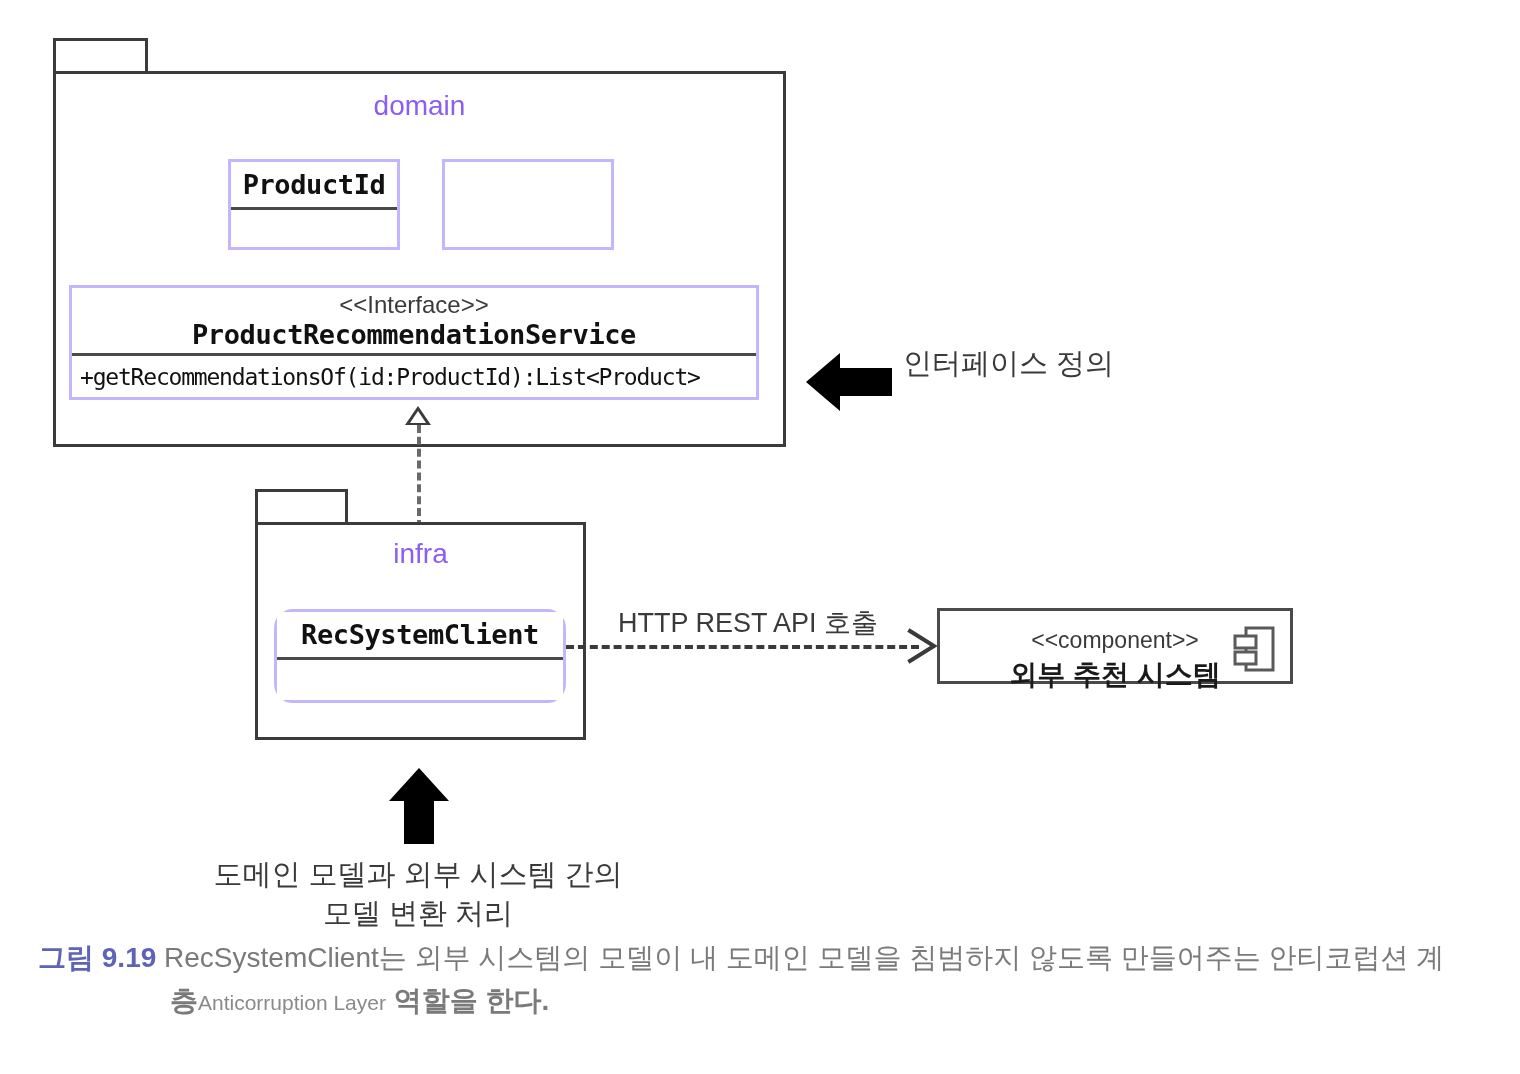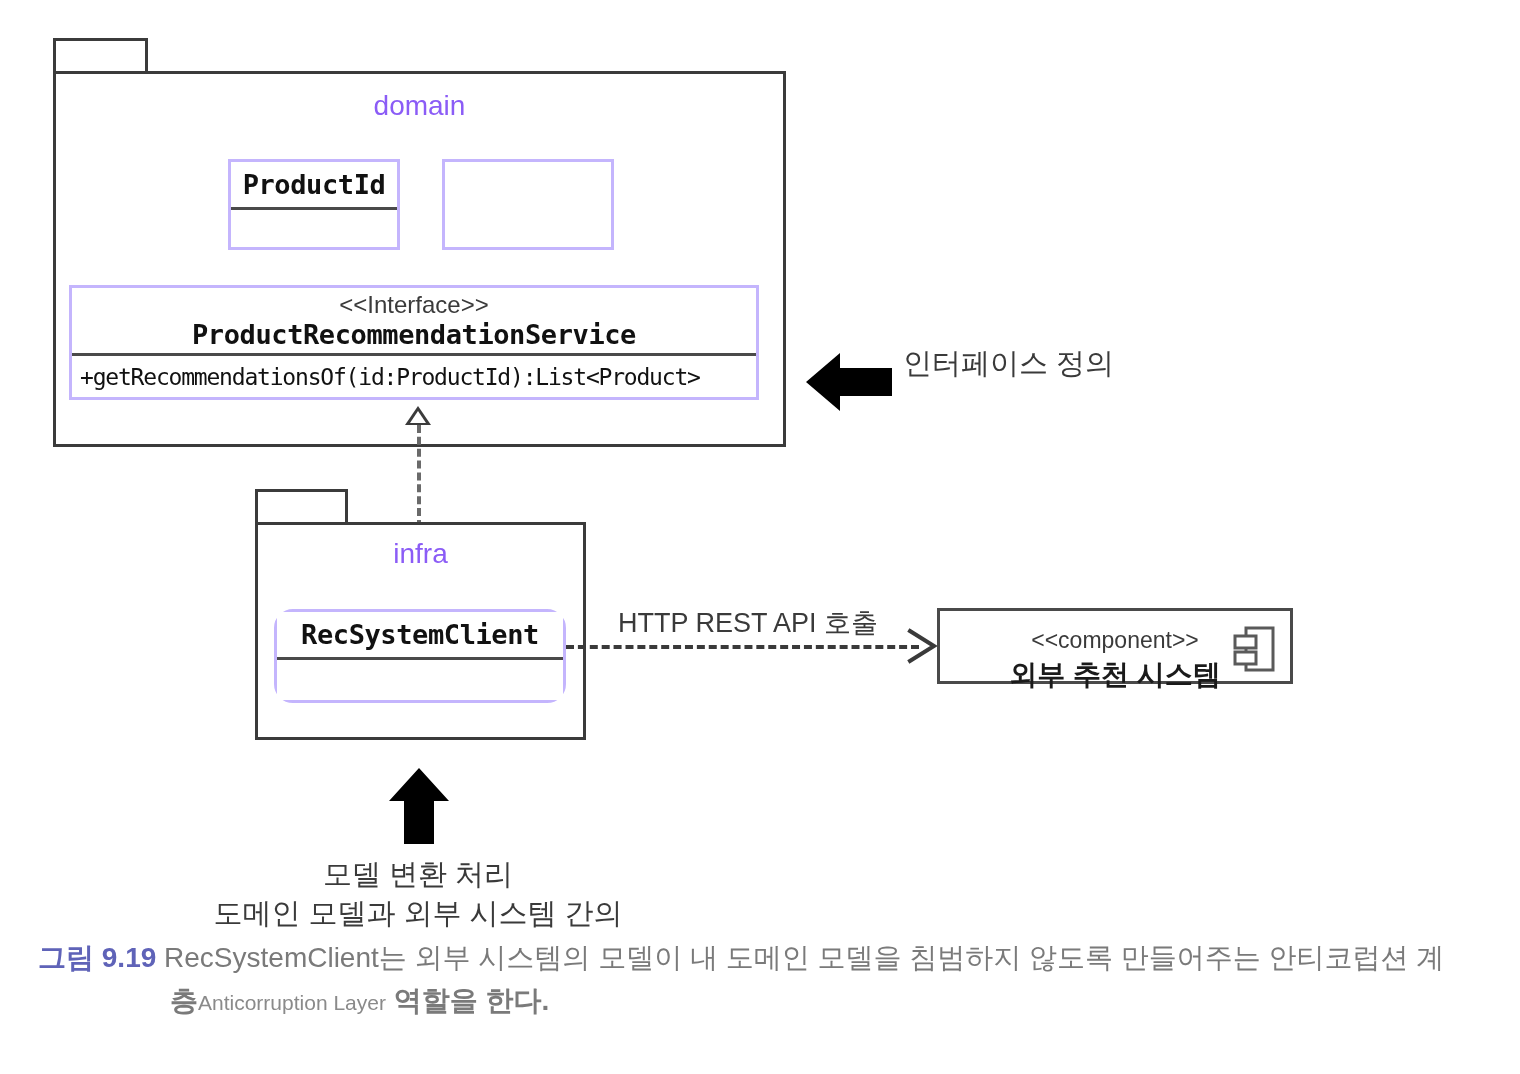--- a/index.html
+++ b/index.html
@@ -234,22 +234,22 @@
     <polygon points="0,31 34,2 34,17 86,17 86,45 34,45 34,60" fill="#000000"></polygon>
   </svg>
   <div class="note-text" style="left:903px; top:344px;">
     <div>인터페이스 정의</div>
   </div>
 
   <svg style="position:absolute; left:387px; top:768px;" width="64" height="76" viewBox="0 0 64 76">
     <polygon points="32,0 62,33 47,33 47,76 17,76 17,33 2,33" fill="#000000"></polygon>
   </svg>
   <div class="note-text" style="left:418px; top:855px; transform:translateX(-50%); text-align:center;">
+    <div>도메인 모델과 외부 시스템 간의</div>
     <div>모델 변환 처리</div>
-    <div>도메인 모델과 외부 시스템 간의</div>
   </div>
 
   <div class="caption">
     <span class="fig-no">그림 9.19</span><span class="plain"> RecSystemClient는 외부 시스템의 모델이 내 도메인 모델을 침범하지 않도록 만들어주는 안티코럽션 계</span>
     <span class="cap-line2"><span>층</span><span class="gloss">Anticorruption Layer</span><span> 역할을 한다.</span></span>
   </div>
 
 </div>
 
 </body></html>

